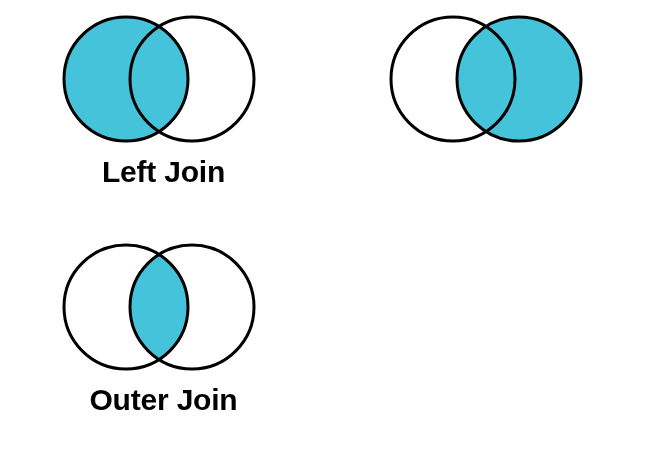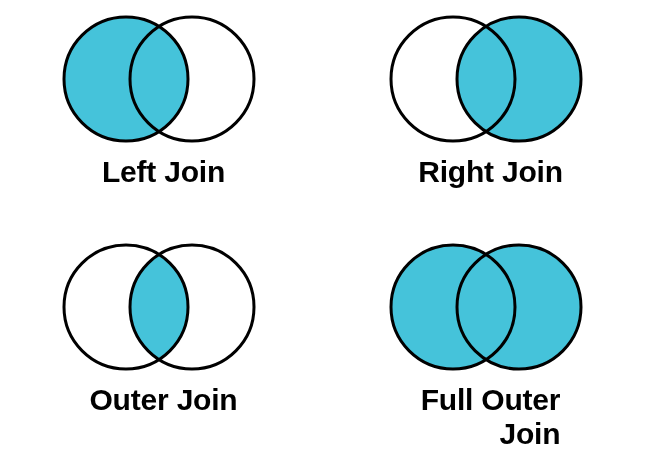--- a/index.html
+++ b/index.html
@@ -41,21 +41,21 @@
     display: block;
     width: 210px;
     height: 135px;
     overflow: visible;
   }
   .join-label {
     margin-top: 8px;
     font-size: 30px;
     font-weight: bold;
     color: #000000;
-    text-align: right;
+    text-align: center;
     line-height: 1.13;
     letter-spacing: -0.2px;
     white-space: pre-line;
   }
   .panel-tl .venn-wrap { margin-top: 12px; }
   .panel-tr .venn-wrap { margin-top: 12px; }
   .panel-bl .venn-wrap { margin-top: 18px; }
   .panel-br .venn-wrap { margin-top: 18px; }
 </style>
 </head>
@@ -97,21 +97,20 @@
         </defs>
         <circle cx="133" cy="67" r="62" fill="#45c3da" stroke="none"></circle>
         <circle cx="67" cy="67" r="62" fill="#ffffff" stroke="none"></circle>
         <g clip-path="url(#clip-right-rj)">
           <circle cx="67" cy="67" r="62" fill="#45c3da" stroke="none"></circle>
         </g>
         <circle cx="67" cy="67" r="62" fill="none" stroke="#000000" stroke-width="3"></circle>
         <circle cx="133" cy="67" r="62" fill="none" stroke="#000000" stroke-width="3"></circle>
       </svg>
     </div>
-    <div class="join-label">Right Join</div>
   </div>
 
   <div class="join-panel panel-bl">
     <div class="venn-wrap">
       <svg class="venn-svg" viewBox="0 0 210 135">
         <defs>
           <clipPath id="clip-left-ij">
               <circle cx="67" cy="67" r="62"></circle>
             </clipPath>
         </defs>
@@ -120,26 +119,14 @@
         <g clip-path="url(#clip-left-ij)">
           <circle cx="133" cy="67" r="62" fill="#45c3da" stroke="none"></circle>
         </g>
         <circle cx="67" cy="67" r="62" fill="none" stroke="#000000" stroke-width="3"></circle>
         <circle cx="133" cy="67" r="62" fill="none" stroke="#000000" stroke-width="3"></circle>
       </svg>
     </div>
     <div class="join-label">Outer Join</div>
   </div>
 
-  <div class="join-panel panel-br">
-    <div class="venn-wrap">
-      <svg class="venn-svg" viewBox="0 0 210 135">
-        <circle cx="67" cy="67" r="62" fill="#45c3da" stroke="none"></circle>
-        <circle cx="133" cy="67" r="62" fill="#45c3da" stroke="none"></circle>
-        <circle cx="67" cy="67" r="62" fill="none" stroke="#000000" stroke-width="3"></circle>
-        <circle cx="133" cy="67" r="62" fill="none" stroke="#000000" stroke-width="3"></circle>
-      </svg>
-    </div>
-    <div class="join-label">Full Outer
-Join</div>
-  </div>
 
 </div>
 
 </body></html>

